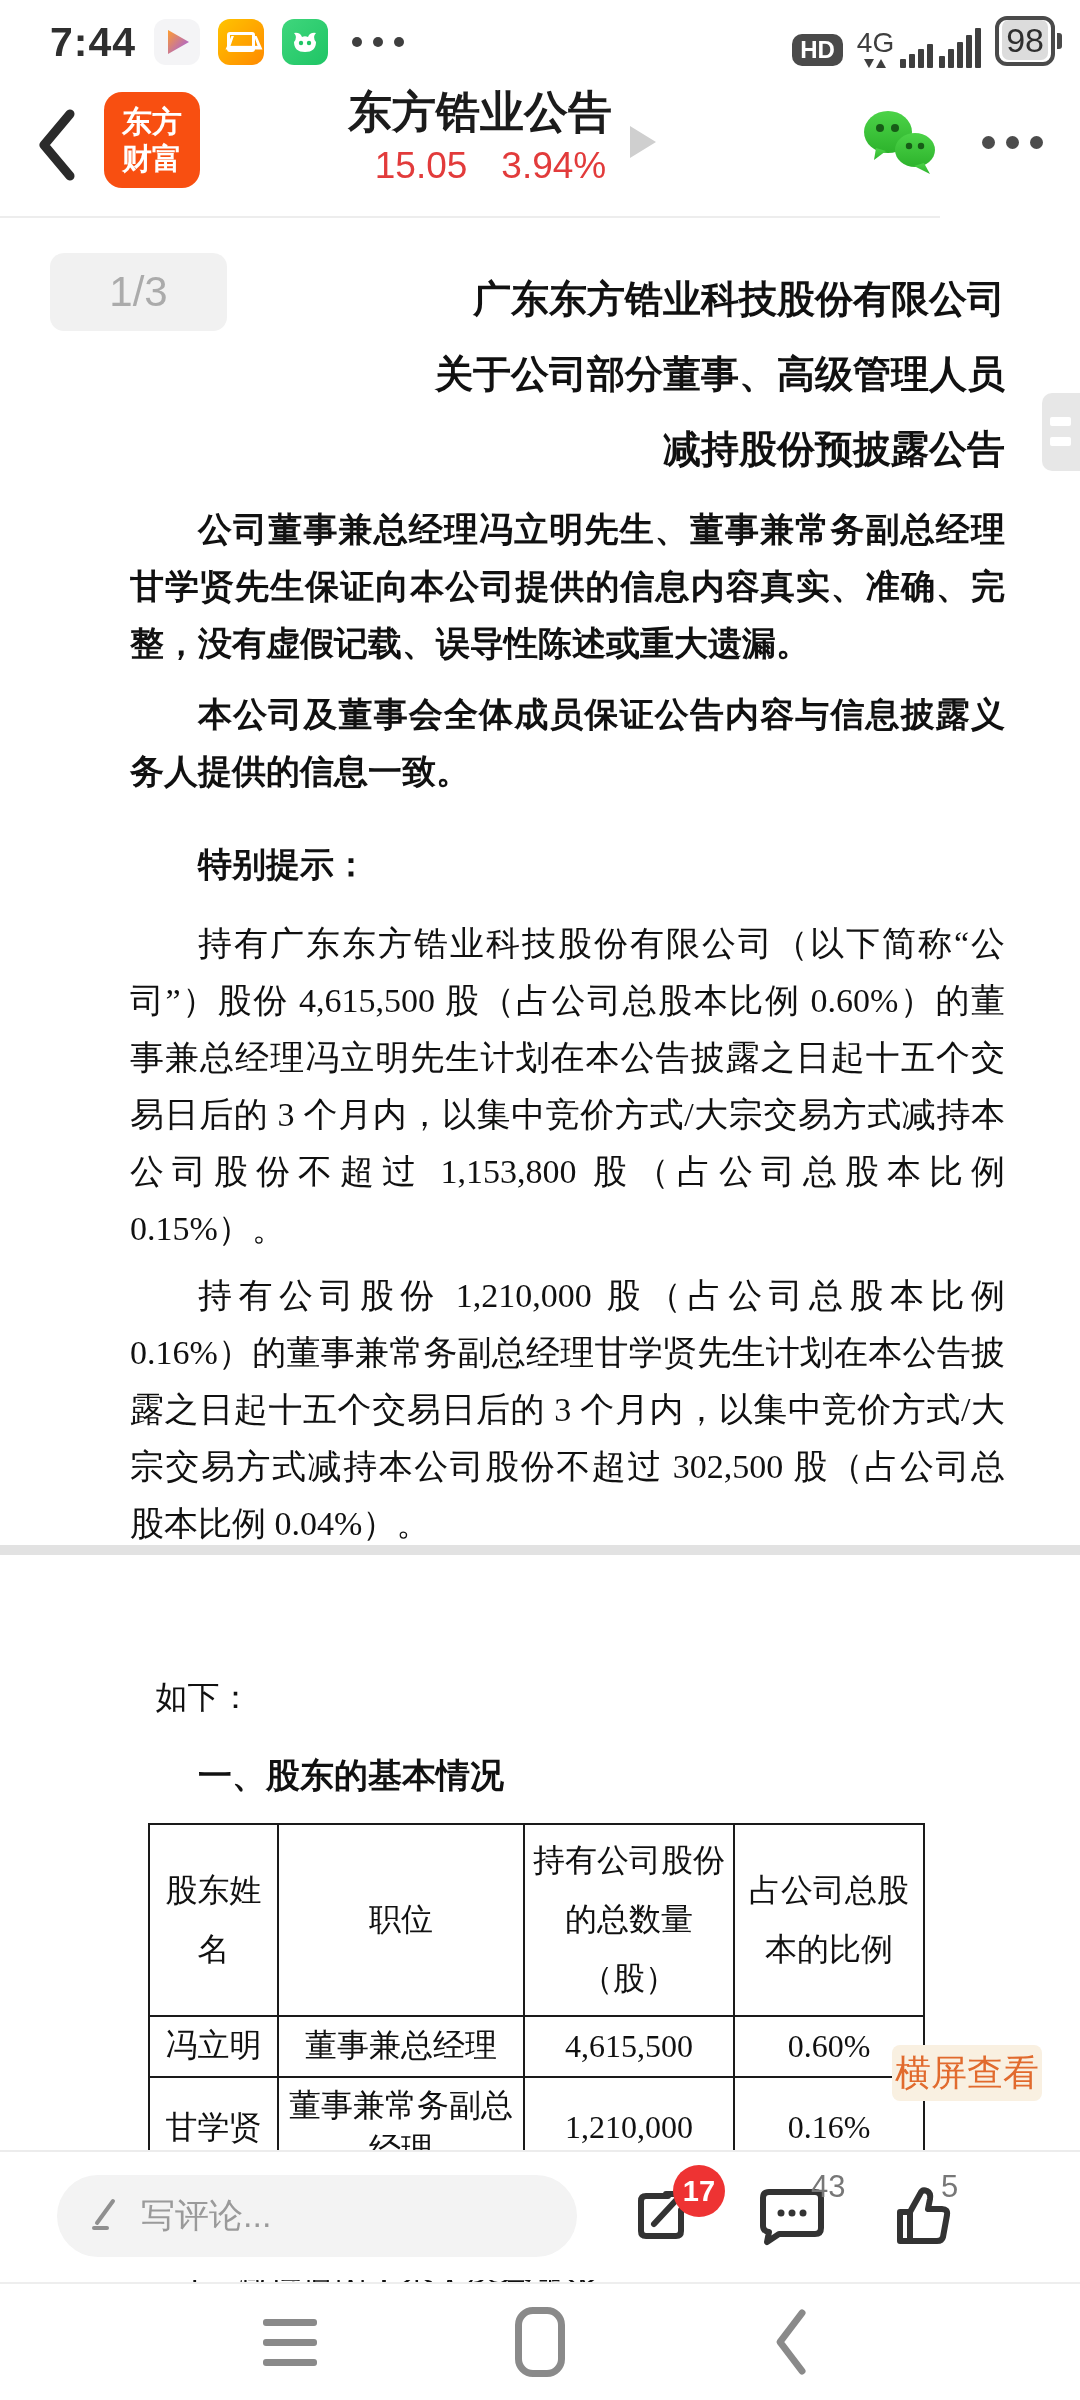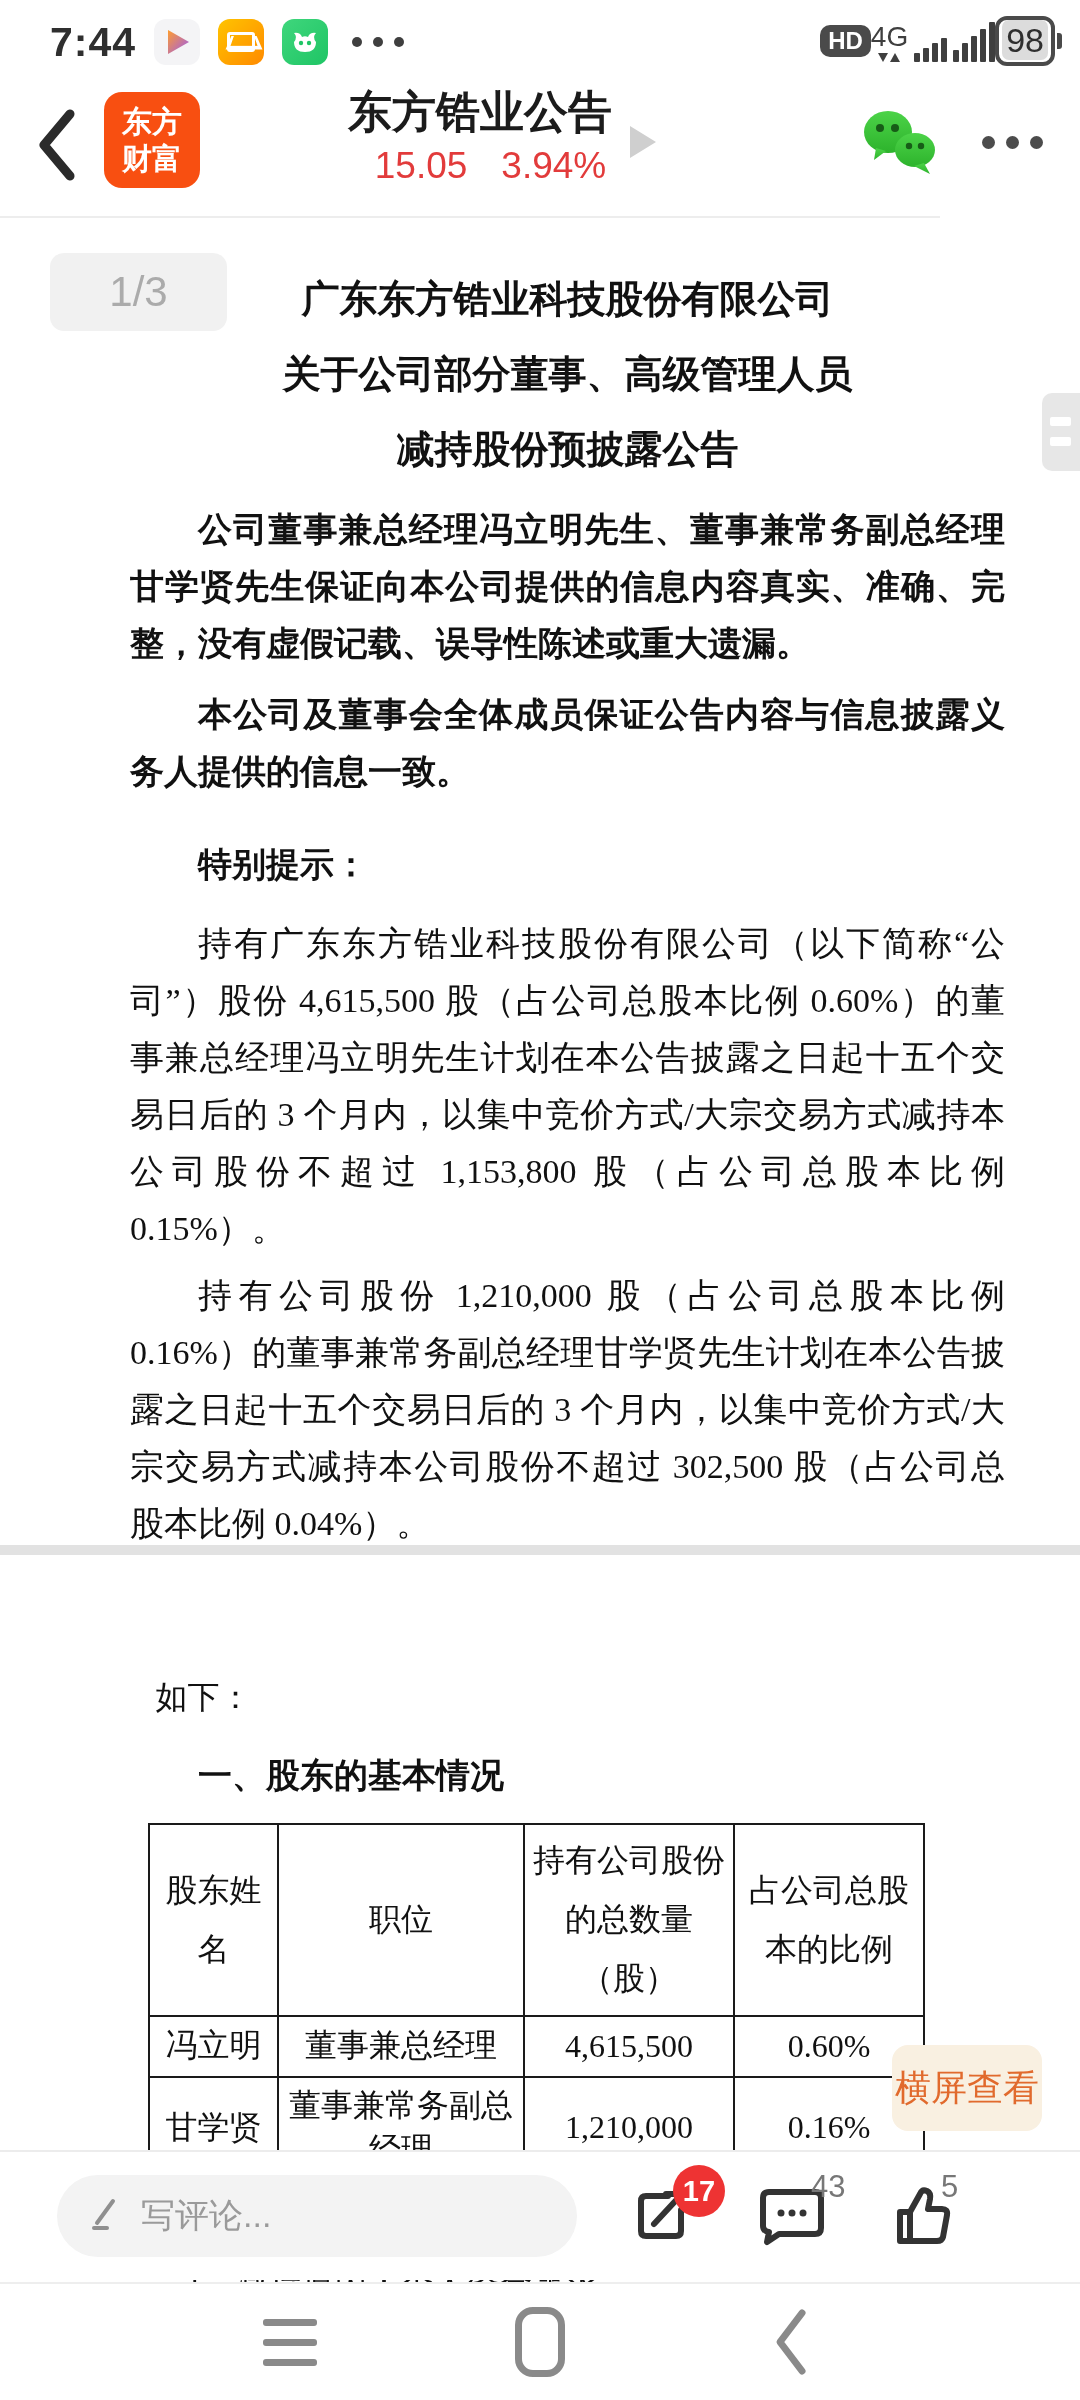--- a/index.html
+++ b/index.html
@@ -15,21 +15,21 @@
             display:flex; align-items:center; justify-content:center; }
   .sb-app.play { background:#f4f4f6; }
   .sb-app.mail { background:linear-gradient(135deg,#ffc400,#ff8a00); }
   .mail-glyph { width:28px; height:20px; border:3px solid #fff; border-radius:3px; position:relative; }
   .mail-glyph:after { content:""; position:absolute; left:-1px; top:-1px; width:24px; height:12px;
                       border-left:3px solid #fff; border-right:3px solid #fff; border-bottom:3px solid #fff;
                       transform:perspective(20px) rotateX(30deg); }
   .sb-app.mi { background:linear-gradient(135deg,#3fd67c,#1fc565); }
   .sb-dots { margin-left:24px; display:flex; gap:11px; }
   .sb-dots i { width:10px; height:10px; border-radius:50%; background:#3f3f3f; }
-  .sb-right { margin-left:auto; display:flex; align-items:center; }
+  .sb-right { margin-left:auto; display:flex; align-items:flex-end; gap:14px; }
   .hd-badge { background:#4a4a4a; color:#fff; font-weight:bold; font-size:24px;
               border-radius:10px; padding:4px 8px; line-height:1; margin-bottom:2px; }
   .net { display:flex; align-items:flex-end; gap:6px; }
   .net-left { display:flex; flex-direction:column; align-items:center; }
   .net-4g { font-size:28px; color:#3f3f3f; line-height:1; }
   .net-arrows { display:flex; gap:2px; margin-top:2px; }
   .arr-up { width:0;height:0;border-bottom:9px solid #3f3f3f;border-left:5px solid transparent;border-right:5px solid transparent;}
   .arr-dn { width:0;height:0;border-top:9px solid #3f3f3f;border-left:5px solid transparent;border-right:5px solid transparent;}
   .bars { display:flex; align-items:flex-end; gap:3px; }
   .bars i { width:6px; background:#3f3f3f; border-radius:1px; display:block; }
@@ -55,43 +55,43 @@
   .hdr-dots i { width:13px; height:13px; border-radius:50%; background:#4c4c4c; }
   .wechat { position:absolute; left:862px; top:36px; }
 
   
   .doc-page { position:absolute; left:0; width:1080px; background:#fff;
               font-family:"Liberation Serif","DejaVu Serif",serif; color:#111; }
   .page1 { top:220px; height:1325px; padding:0 75px 0 130px; }
   .page-badge { position:absolute; left:50px; top:33px; width:177px; height:78px; background:#f1f1f1;
                 border-radius:14px; color:#ababab; font-size:42px; display:flex; align-items:center;
                 justify-content:center; font-family:"Liberation Sans",sans-serif; }
-  .doc-title { padding-top:42px; text-align:center; font-size:38px; font-weight:bold; line-height:75px; }
+  .doc-title { padding-top:42px; text-align:right; font-size:38px; font-weight:bold; line-height:75px; }
   .decl { margin-top:14px; font-weight:bold; }
   .doc-p { font-size:34px; line-height:57px; text-align:justify; text-indent:2em; }
   .special { margin-top:36px; font-weight:bold; }
   .body-p1 { margin-top:22px; }
   .body-p2 { margin-top:10px; }
   .body-p3 { margin-top:56px; }
 
   .page-gap { position:absolute; top:1545px; left:0; width:1080px; height:10px; background:#e2e2e2; }
 
   .page2 { top:1555px; height:595px; padding:0 75px 0 130px; }
   .cont-line { padding-top:122px; font-size:32px; line-height:40px; text-indent:0.8em; }
   .sec-head { margin-top:36px; font-size:34px; font-weight:bold; text-indent:2em; }
   .doc-table { border-collapse:collapse; margin:24px 0 0 18px; table-layout:fixed; width:775px;
                font-size:32px; }
   .doc-table th, .doc-table td { border:2px solid #1a1a1a; text-align:center; vertical-align:middle;
                font-weight:normal; padding:6px 4px; }
   .doc-table thead th { height:103px; line-height:1.85; }
   .doc-table tbody td { height:61px; }
   .sec-head2 { margin-top:14px; }
   .item-line { margin-top:22px; font-size:33px; text-indent:1.7em; }
-  .landscape-btn { position:absolute; right:38px; top:490px; width:150px; height:86px;
-                   background:#f9f0e1; border-radius:16px; color:#e16a2d; font-size:36px;
+  .landscape-btn { position:absolute; right:38px; top:490px; width:150px; height:56px;
+                   background:#f9f0e1; border-radius:8px; color:#e16a2d; font-size:36px;
                    display:flex; align-items:center; justify-content:center;
                    font-family:"Liberation Sans",sans-serif; }
 
   .scroll-handle { position:absolute; left:1042px; top:393px; width:38px; height:78px;
                    background:#e7e7e7; border-radius:10px 0 0 10px; }
   .scroll-handle i { position:absolute; left:8px; width:21px; height:9px; background:#fff; border-radius:2px; }
   .scroll-handle i.l1 { top:24px; } .scroll-handle i.l2 { top:44px; }
 
   
   .comment-bar { position:absolute; top:2150px; left:0; width:1080px; height:130px; background:#fff;

